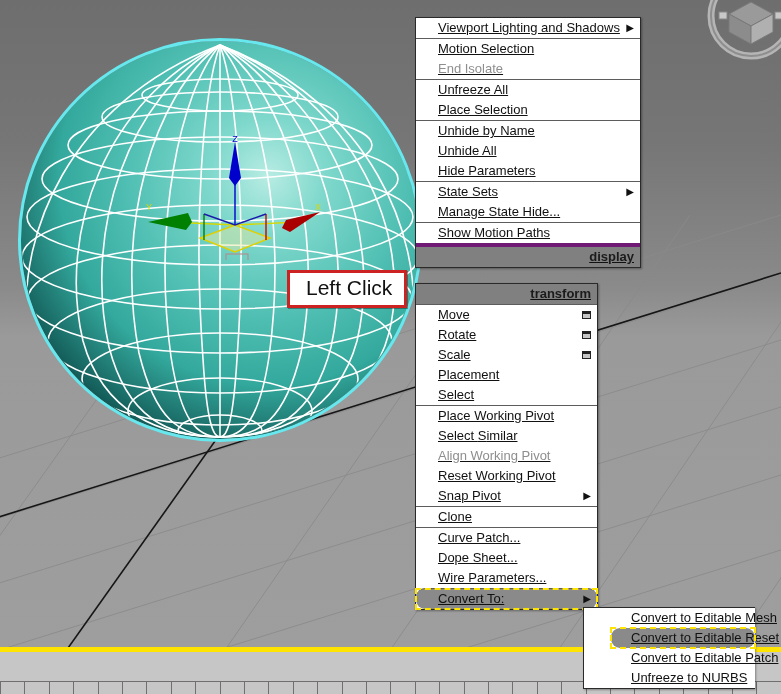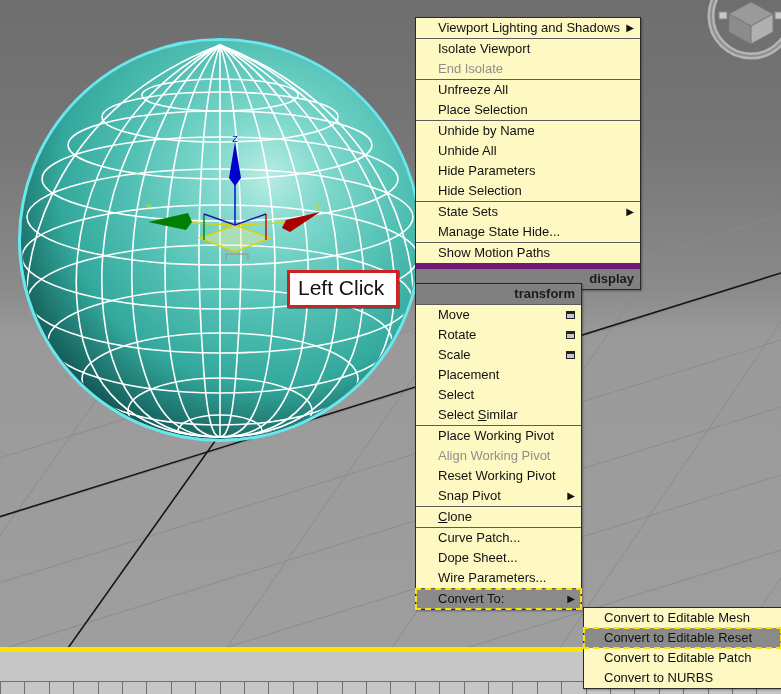--- a/index.html
+++ b/index.html
@@ -86,21 +86,21 @@
     top: 130px;
   }
 
   
   #left-click-callout {
     position: absolute;
     left: 287px;
     top: 270px;
     background: #ffffff;
     border: 3px solid #cc2222;
-    padding: 2px 12px 4px 8px;
+    padding: 2px 12px 4px 16px;
     font-size: 21px;
     color: #111;
     line-height: 26px;
     box-shadow: 1px 1px 0 rgba(0,0,0,0.35);
     white-space: nowrap;
   }
 
   
   #viewport-border-bottom {
     position: absolute;
@@ -135,43 +135,45 @@
     position: absolute;
     top: 0;
     width: 1px;
     height: 13px;
     background: #6f6f6f;
   }
 
   
   .menu {
     position: absolute;
-    background: #fef9c3;
+    background: #ffffff;
     border: 1px solid #2a2a2a;
     box-sizing: border-box;
     font-size: 13px;
     color: #111;
     z-index: 20;
     box-shadow: 1px 1px 2px rgba(0,0,0,0.35);
+    text-decoration: underline;
   }
   #menu-upper {
     left: 415px;
     top: 17px;
     width: 226px;
   }
   #menu-lower {
     left: 415px;
     top: 283px;
-    width: 167px;
+    width: 183px;
   }
   #submenu-convert {
     left: 583px;
     top: 607px;
-    width: 198px;
+    width: 172px;
     border-right: none;
+    padding-left: 27px;
   }
 
   .mi {
     position: relative;
     height: 20px;
     line-height: 20px;
     padding: 0 18px 0 22px;
     white-space: nowrap;
     cursor: default;
   }
@@ -208,31 +210,32 @@
   
   .section-head {
     height: 20px;
     line-height: 20px;
     background: #808080;
     color: #1b1b1b;
     font-weight: bold;
     font-size: 13px;
     text-align: right;
     padding-right: 6px;
-    border-top: 6px solid #701a75;
+    border-top: 4px solid #701a75;
     white-space: nowrap;
   }
   #menu-lower .section-head {
     border-top: none;
     border-bottom: 1px solid #5c5c5c;
   }
 
   
   .mi.highlight {
     background: #8a8a8a;
+    border-radius: 9px;
   }
   .mi.highlight::before {
     content: "";
     position: absolute;
     left: -1px; top: -1px; right: -1px; bottom: -1px;
     border: 2px dashed #ffe400;
     pointer-events: none;
     z-index: 3;
   }
   .mi.highlight .arrow { z-index: 4; }
@@ -381,58 +384,57 @@
       <div class="ruler-tick" style="left: 659px;"></div>
       <div class="ruler-tick" style="left: 683px;"></div>
       <div class="ruler-tick" style="left: 708px;"></div>
       <div class="ruler-tick" style="left: 732px;"></div>
       <div class="ruler-tick" style="left: 756px;"></div>
     </div>
 
   <div class="menu" id="menu-upper">
     <div id="display-items">
         <div class="mi"><span>Viewport Lighting and Shadows</span><span class="arrow">▶</span></div>
-        <div class="mi sep-top"><span>Isolate Viewport</span></div>
+        <div class="mi sep-top"><span>Motion Selection</span></div>
         <div class="mi disabled"><span>End Isolate</span></div>
         <div class="mi sep-top"><span>Unfreeze All</span></div>
         <div class="mi"><span>Place Selection</span></div>
         <div class="mi sep-top"><span>Unhide by Name</span></div>
         <div class="mi"><span>Unhide All</span></div>
         <div class="mi"><span>Hide Parameters</span></div>
-        <div class="mi"><span>Hide Selection</span></div>
         <div class="mi sep-top"><span>State Sets</span><span class="arrow">▶</span></div>
         <div class="mi"><span>Manage State Hide...</span></div>
         <div class="mi sep-top"><span>Show Motion Paths</span></div>
       </div>
     <div class="section-head">display</div>
   </div>
 
   <div class="menu" id="menu-lower">
     <div class="section-head">transform</div>
     <div id="transform-items">
         <div class="mi"><span>Move</span><span class="boxicon"></span></div>
         <div class="mi"><span>Rotate</span><span class="boxicon"></span></div>
         <div class="mi"><span>Scale</span><span class="boxicon"></span></div>
         <div class="mi"><span>Placement</span></div>
         <div class="mi"><span>Select</span></div>
+        <div class="mi sep-top"><span>Place Working Pivot</span></div>
         <div class="mi"><span>Select <u>S</u>imilar</span></div>
-        <div class="mi sep-top"><span>Place Working Pivot</span></div>
         <div class="mi disabled"><span>Align Working Pivot</span></div>
         <div class="mi"><span>Reset Working Pivot</span></div>
         <div class="mi"><span>Snap Pivot</span><span class="arrow">▶</span></div>
         <div class="mi sep-top"><span><u>C</u>lone</span></div>
         <div class="mi sep-top"><span>Curve Patch...</span></div>
         <div class="mi"><span>Dope Sheet...</span></div>
         <div class="mi"><span>Wire Parameters...</span></div>
         <div class="mi sep-top highlight"><span>Convert To:</span><span class="arrow">▶</span></div>
       </div>
   </div>
 
   <div class="menu" id="submenu-convert">
     <div id="convert-items">
         <div class="mi"><span>Convert to Editable Mesh</span></div>
         <div class="mi highlight"><span>Convert to Editable Reset</span></div>
         <div class="mi"><span>Convert to Editable Patch</span></div>
-        <div class="mi"><span>Convert to NURBS</span></div>
+        <div class="mi"><span>Unfreeze to NURBS</span></div>
       </div>
   </div>
 
 </div>
 
 </body></html>

